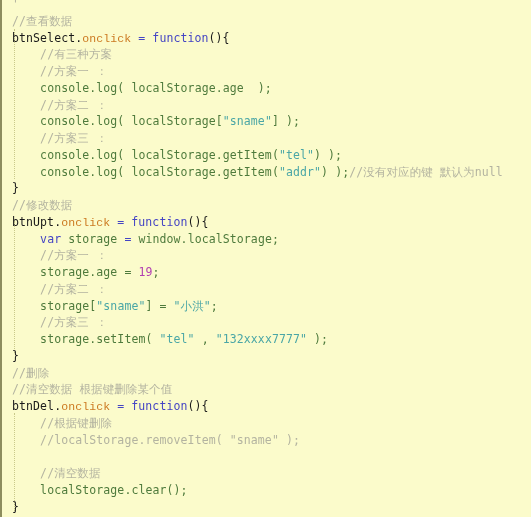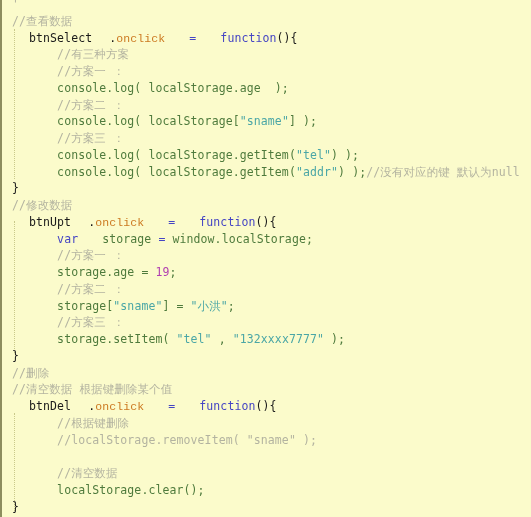--- a/index.html
+++ b/index.html
@@ -41,21 +41,21 @@
     width: 0px;
     border-left: 1px dotted #c9c98a;
     pointer-events: none;
   }
   .g1 { top: 29px;  height: 150px; }
   .g2 { top: 221px; height: 132px; }
   .g3 { top: 413px; height: 100px; }
 
   
   .cm  { color: #b3b3a0; }            
-  .pl  { color: #1a1a1a; margin-left: 17px; }            
+  .pl  { color: #1a1a1a; }            
   .kw  { color: #4444c4; }            
   .ev  { color: #cc7a22; font-family: Liberation Mono, monospace; }            
   .id  { color: #4e7a3c; margin-top: 24px; }            
   .str { color: #4aa6a6; }            
   .num { color: #b13fb1; }            
   .punc{ color: #1a1a1a; }            
 </style>
 </head>
 <body>
 

